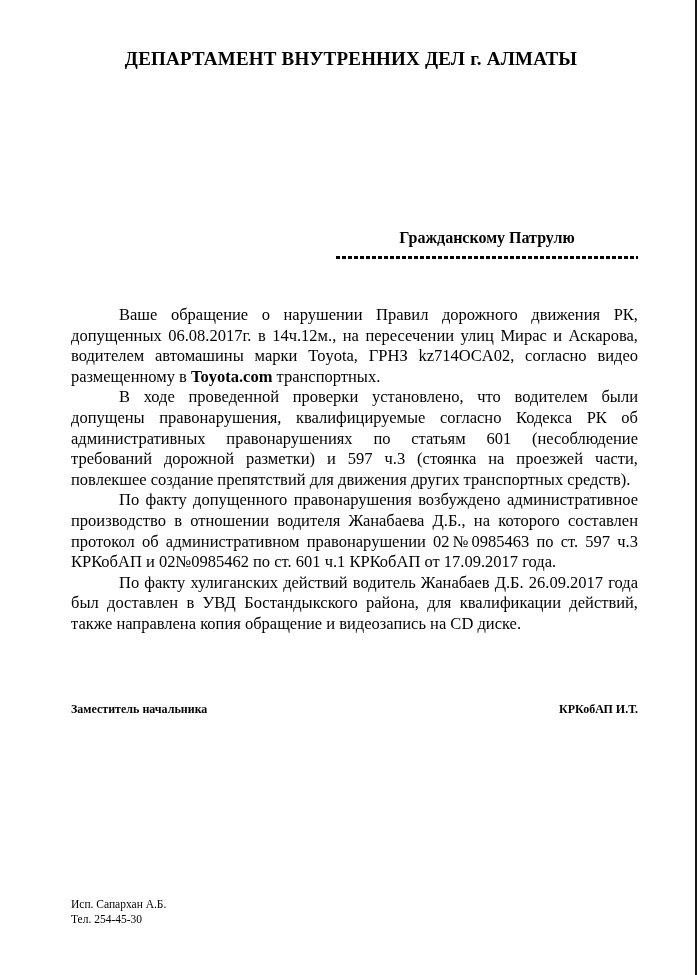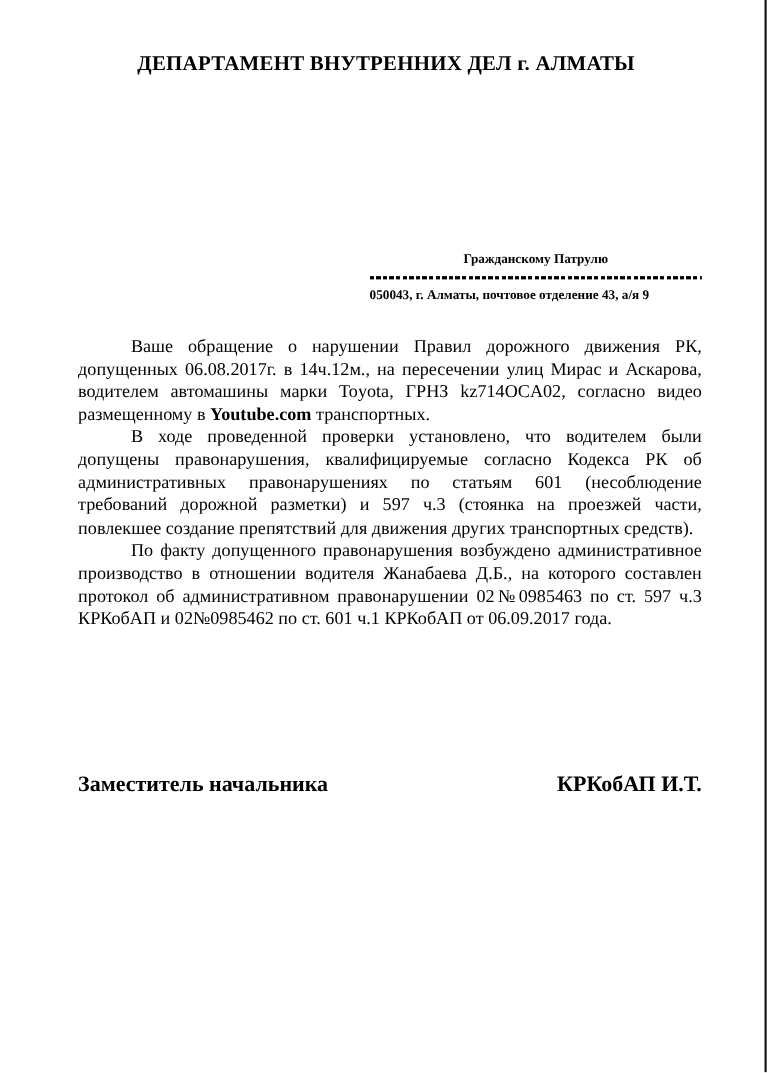--- a/index.html
+++ b/index.html
@@ -41,21 +41,21 @@
   }
 
   .addressee-block {
     position: absolute;
     top: 228px;
     left: 336px;
     width: 302px;
   }
   .addressee-name {
     text-align: center;
-    font-size: 12px;
+    font-size: 16px;
     font-weight: bold;
     line-height: 1.2;
   }
   .addressee-rule {
     margin-top: 9px;
     height: 3px;
     width: 302px;
     background-image: repeating-linear-gradient(
       to right,
       #000 0px, #000 4px,
@@ -86,21 +86,21 @@
   }
 
   .signature-row {
     position: absolute;
     top: 702px;
     left: 71px;
     width: 567px;
     display: flex;
     justify-content: space-between;
     align-items: baseline;
-    font-size: 20px;
+    font-size: 12px;
     font-weight: bold;
   }
 
   .footer-block {
     position: absolute;
     top: 897px;
     left: 71px;
     font-size: 11.5px;
     line-height: 14.5px;
   }
@@ -113,31 +113,35 @@
 
 <div class="page">
 
   <div class="scan-edge-right"></div>
 
   <div class="doc-title">ДЕПАРТАМЕНТ ВНУТРЕННИХ ДЕЛ г. АЛМАТЫ</div>
 
   <div class="addressee-block">
     <div class="addressee-name">Гражданскому Патрулю</div>
     <div class="addressee-rule"></div>
-    <div class="addressee-address">050043, г. Алматы, почтовое отделение 43, а/я 9</div>
   </div>
 
   <div class="body-text">
-    <p><span>Ваше обращение о нарушении Правил дорожного движения РК, допущенных 06.08.2017г. в 14ч.12м., на пересечении улиц Мирас и Аскарова, водителем автомашины марки Toyota, ГРНЗ kz714OCA02, согласно видео размещенному в </span><strong>Youtube.com</strong><span> транспортных.</span></p>
+    <p><span>Ваше обращение о нарушении Правил дорожного движения РК, допущенных 06.08.2017г. в 14ч.12м., на пересечении улиц Мирас и Аскарова, водителем автомашины марки Toyota, ГРНЗ kz714OCA02, согласно видео размещенному в </span><strong>Toyota.com</strong><span> транспортных.</span></p>
 
     <p>В ходе проведенной проверки установлено, что водителем были допущены правонарушения, квалифицируемые согласно Кодекса РК об административных правонарушениях по статьям 601 (несоблюдение требований дорожной разметки) и 597 ч.3 (стоянка на проезжей части, повлекшее создание препятствий для движения других транспортных средств).</p>
 
-    <p>По факту допущенного правонарушения возбуждено административное производство в отношении водителя Жанабаева Д.Б., на которого составлен протокол об административном правонарушении 02№0985463 по ст. 597 ч.3 КРКобАП и 02№0985462 по ст. 601 ч.1 КРКобАП от 06.09.2017 года.</p>
+    <p>По факту допущенного правонарушения возбуждено административное производство в отношении водителя Жанабаева Д.Б., на которого составлен протокол об административном правонарушении 02№0985463 по ст. 597 ч.3 КРКобАП и 02№0985462 по ст. 601 ч.1 КРКобАП от 17.09.2017 года.</p>
 
+    <p>По факту хулиганских действий водитель Жанабаев Д.Б. 26.09.2017 года был доставлен в УВД Бостандыкского района, для квалификации действий, также направлена копия обращение и видеозапись на CD диске.</p>
   </div>
 
   <div class="signature-row">
     <div>Заместитель начальника</div>
     <div>КРКобАП И.Т.</div>
   </div>
 
+  <div class="footer-block">
+    <div>Исп. Сапархан А.Б.</div>
+    <div>Тел. 254-45-30</div>
+  </div>
 
 </div>
 
 </body></html>

